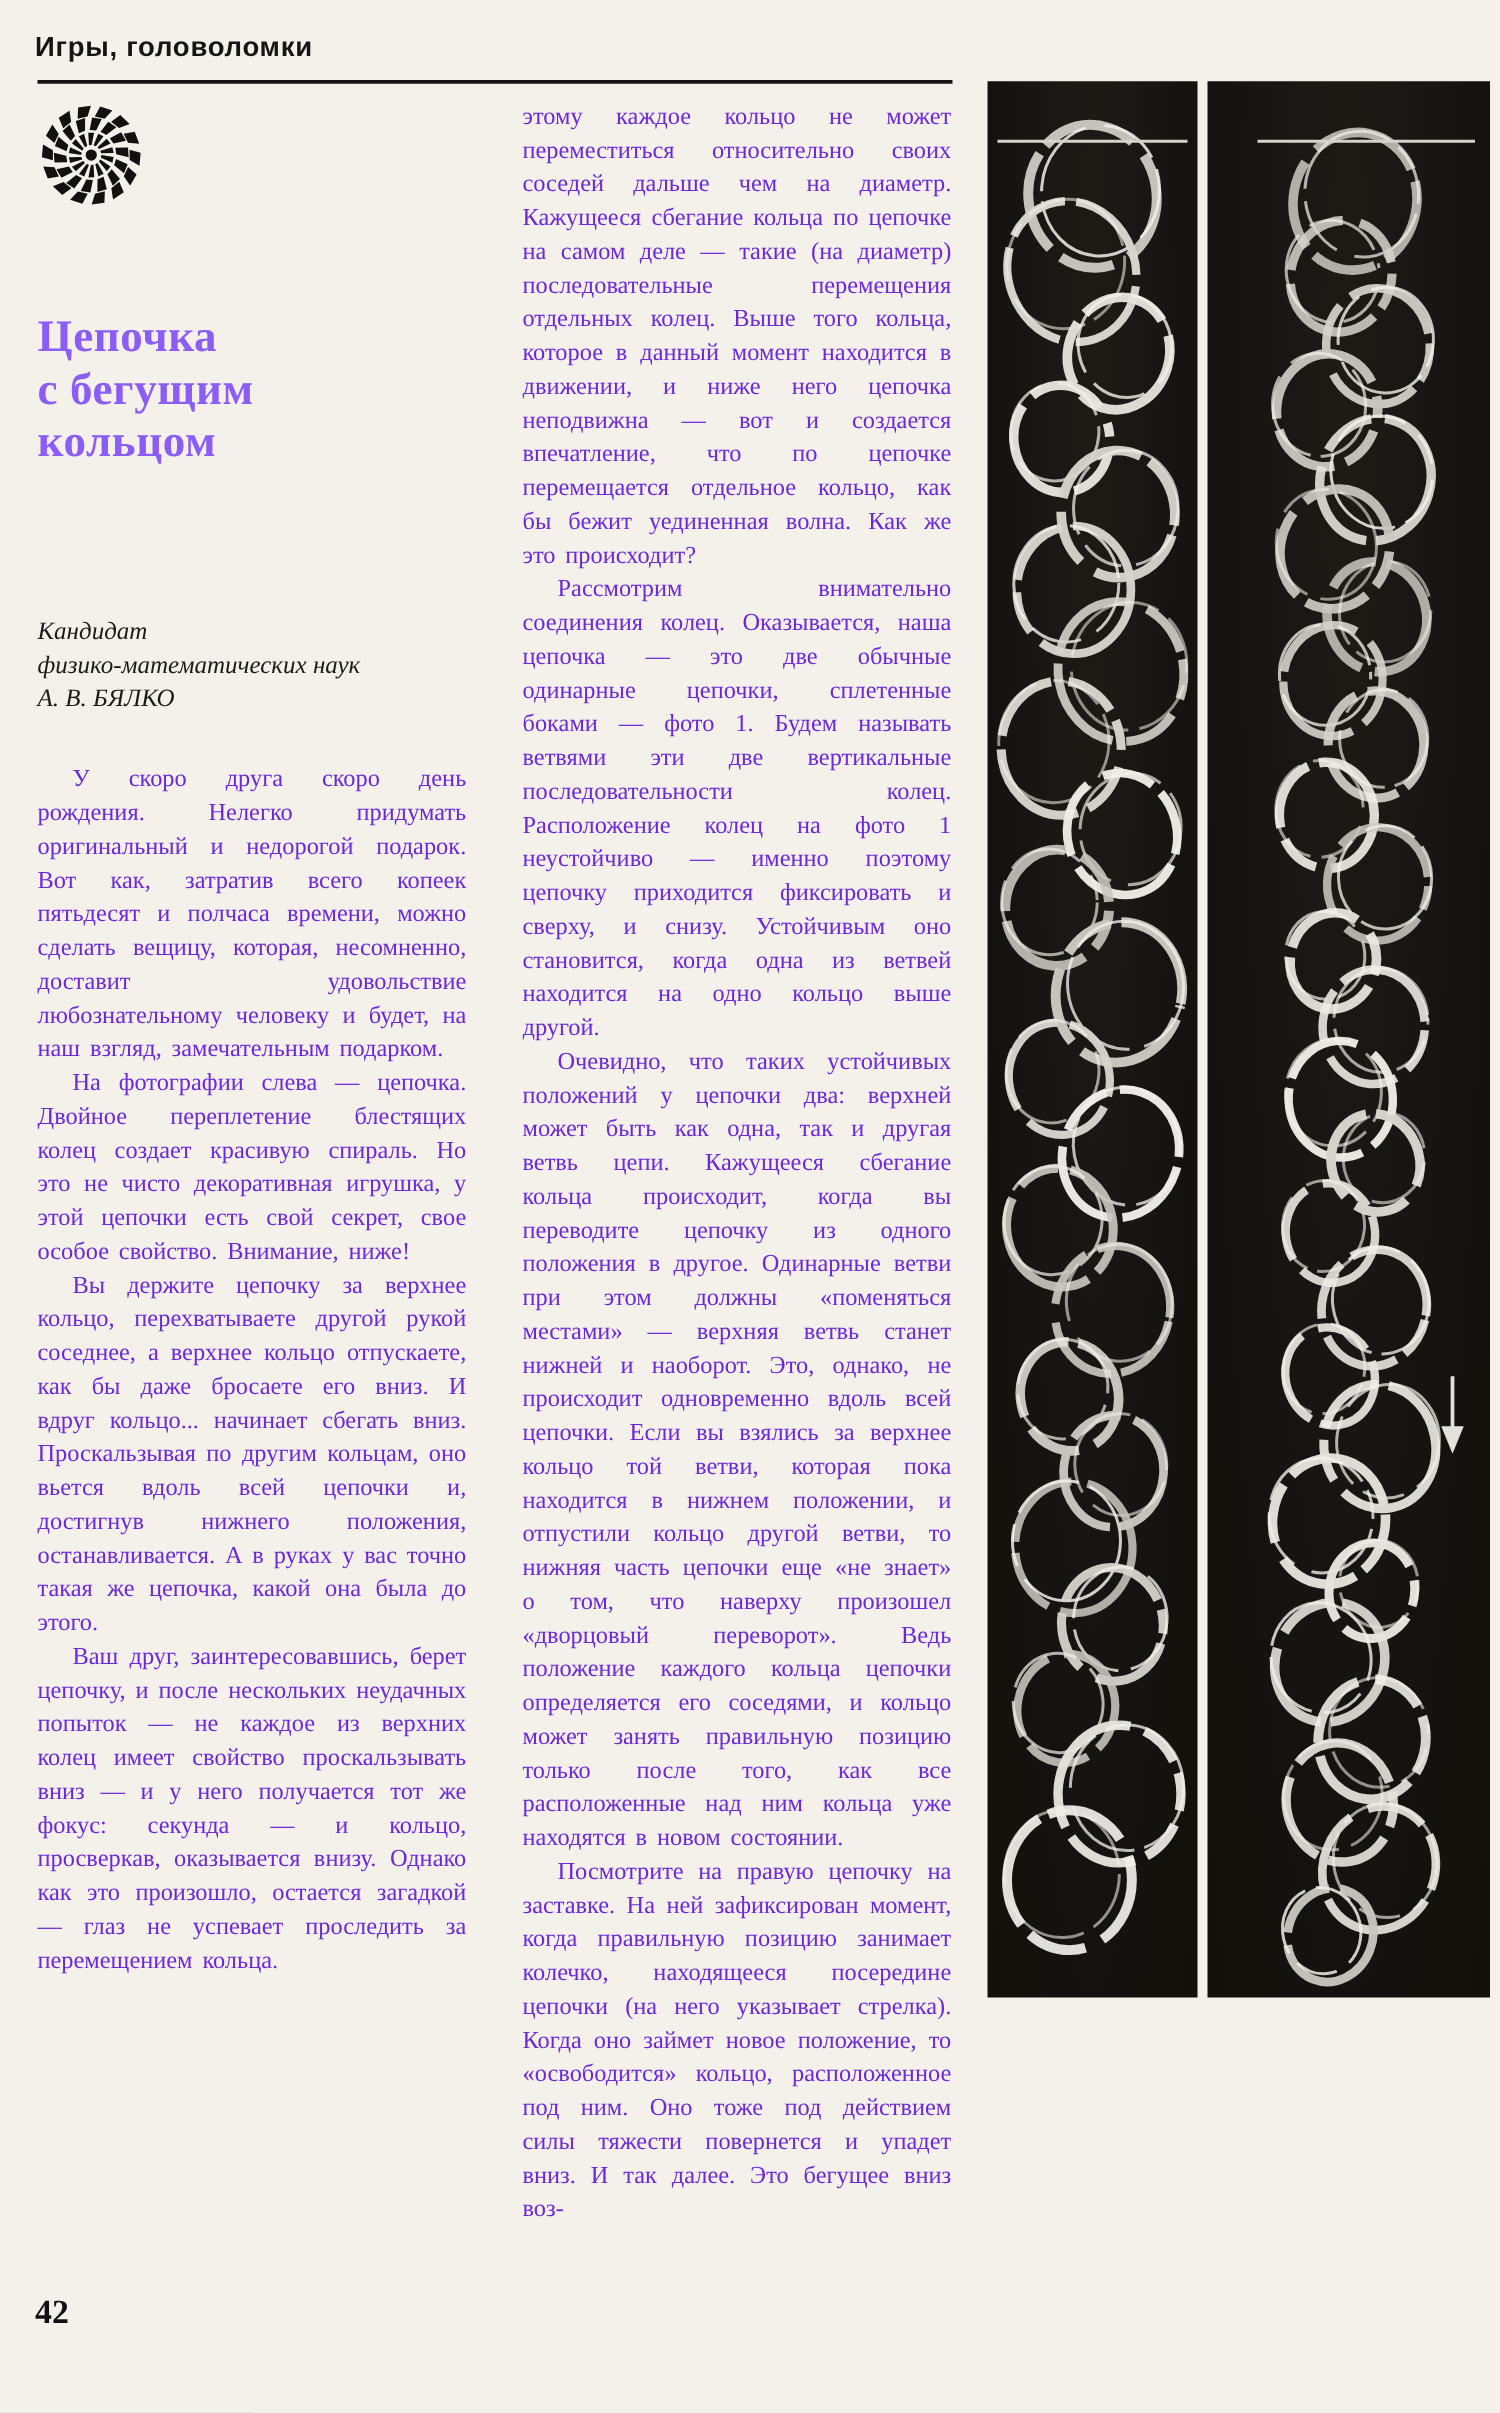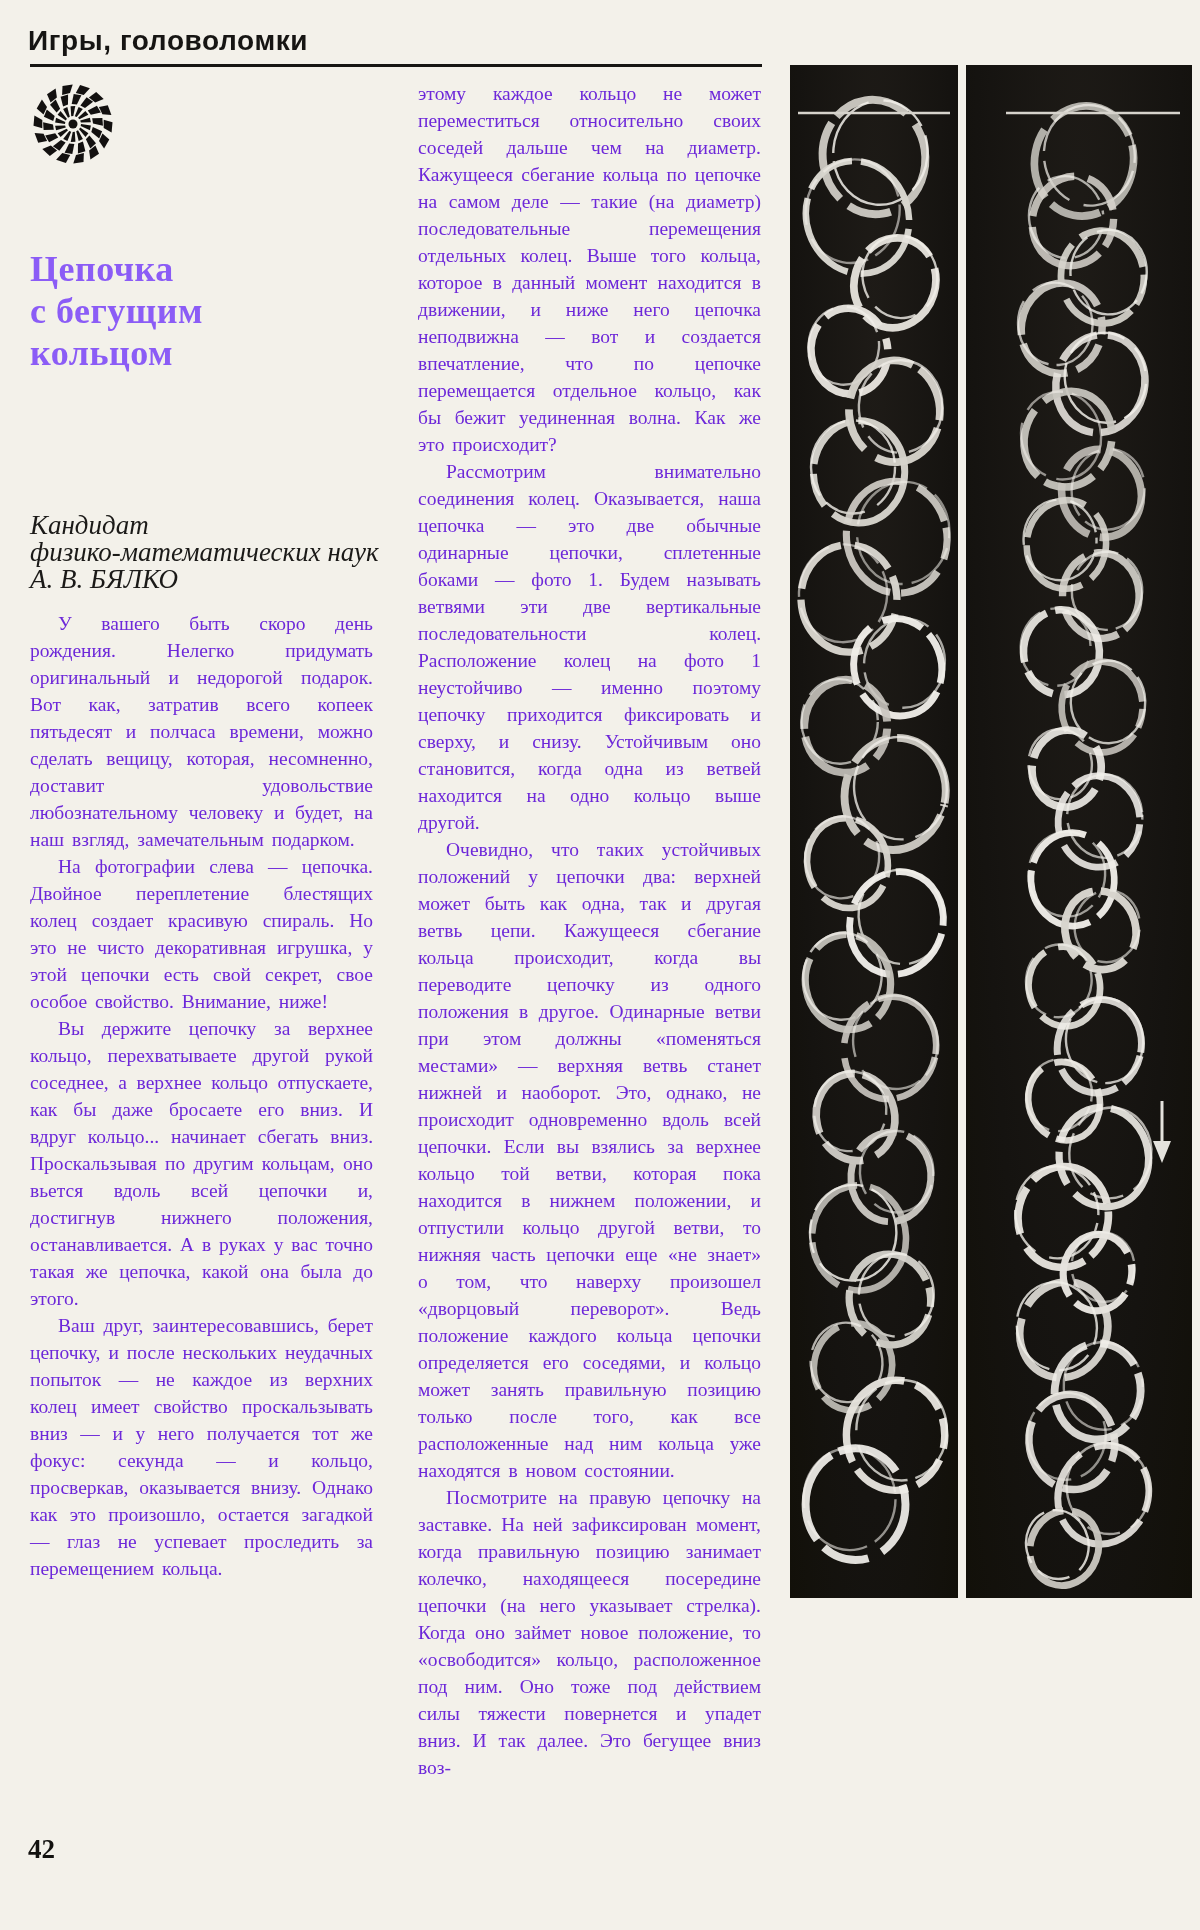--- a/index.html
+++ b/index.html
@@ -4,35 +4,35 @@
 <style>
   html,body{margin:0;padding:0;background:#d8d5cf;}
   .page{
     position:relative;width:1200px;height:1930px;margin:0 auto;
     background:#f3f1ea;color:#201e1b;overflow:hidden;
     font-family:"Liberation Serif",serif;
   }
   .section-header{
     position:absolute;left:28px;top:25px;
     font-family:"Liberation Sans",sans-serif;font-weight:bold;
-    font-size:28px;letter-spacing:.6px;color:#161513;
+    font-size:22px;letter-spacing:.6px;color:#161513;
   }
   .header-rule{
     position:absolute;left:30px;top:64px;width:732px;height:3px;
     background:#161513;
   }
   .ornament{position:absolute;left:33px;top:84px;width:80px;height:82px;}
   .article-title{
     position:absolute;left:30px;top:248px;width:335px;
     font-size:36px;line-height:42px;font-weight:bold;color:#8b5cf6;
     letter-spacing:.5px;white-space:pre-line;
   }
   .author-block{
-    position:absolute;left:30px;top:512px;width:380px;
-    font-style:italic;font-size:27px;line-height:27px;
+    position:absolute;left:30px;top:492px;width:380px;
+    font-style:italic;font-size:20px;line-height:27px;
     white-space:pre-line;color:#1b1a18;
   }
   .text-column{
     position:absolute;width:343px;
     font-size:19.5px;line-height:27px;text-align:justify;
     word-spacing:3px;color:#6d28d9;
   }
   .text-column p{margin:0;text-indent:28px;}
   .text-column p.noindent{text-indent:0;}
   .col-left{left:30px;top:610px;}
@@ -109,21 +109,21 @@
 
   <div class="article-title">Цепочка
 с бегущим
 кольцом</div>
 
   <div class="author-block">Кандидат
 физико-математических наук
 А. В. БЯЛКО</div>
 
   <div class="text-column col-left">
-    <p>У вашего быть скоро день рождения. Нелегко придумать оригинальный и недорогой подарок. Вот как, затратив всего копеек пятьдесят и полчаса времени, можно сделать вещицу, которая, несомненно, доставит удовольствие любознательному человеку и будет, на наш взгляд, замечательным подарком.</p>
+    <p>У скоро друга скоро день рождения. Нелегко придумать оригинальный и недорогой подарок. Вот как, затратив всего копеек пятьдесят и полчаса времени, можно сделать вещицу, которая, несомненно, доставит удовольствие любознательному человеку и будет, на наш взгляд, замечательным подарком.</p>
     <p>На фотографии слева — цепочка. Двойное переплетение блестящих колец создает красивую спираль. Но это не чисто декоративная игрушка, у этой цепочки есть свой секрет, свое особое свойство. Внимание, ниже!</p>
     <p>Вы держите цепочку за верхнее кольцо, перехватываете другой рукой соседнее, а верхнее кольцо отпускаете, как бы даже бросаете его вниз. И вдруг кольцо... начинает сбегать вниз. Проскальзывая по другим кольцам, оно вьется вдоль всей цепочки и, достигнув нижнего положения, останавливается. А в руках у вас точно такая же цепочка, какой она была до этого.</p>
     <p>Ваш друг, заинтересовавшись, берет цепочку, и после нескольких неудачных попыток — не каждое из верхних колец имеет свойство проскальзывать вниз — и у него получается тот же фокус: секунда — и кольцо, просверкав, оказывается внизу. Однако как это произошло, остается загадкой — глаз не успевает проследить за перемещением кольца.</p>
   </div>
 
   <div class="text-column col-right">
     <p class="noindent">этому каждое кольцо не может переместиться относительно своих соседей дальше чем на диаметр. Кажущееся сбегание кольца по цепочке на самом деле — такие (на диаметр) последовательные перемещения отдельных колец. Выше того кольца, которое в данный момент находится в движении, и ниже него цепочка неподвижна — вот и создается впечатление, что по цепочке перемещается отдельное кольцо, как бы бежит уединенная волна. Как же это происходит?</p>
     <p>Рассмотрим внимательно соединения колец. Оказывается, наша цепочка — это две обычные одинарные цепочки, сплетенные боками — фото 1. Будем называть ветвями эти две вертикальные последовательности колец. Расположение колец на фото 1 неустойчиво — именно поэтому цепочку приходится фиксировать и сверху, и снизу. Устойчивым оно становится, когда одна из ветвей находится на одно кольцо выше другой.</p>
     <p>Очевидно, что таких устойчивых положений у цепочки два: верхней может быть как одна, так и другая ветвь цепи. Кажущееся сбегание кольца происходит, когда вы переводите цепочку из одного положения в другое. Одинарные ветви при этом должны «поменяться местами» — верхняя ветвь станет нижней и наоборот. Это, однако, не происходит одновременно вдоль всей цепочки. Если вы взялись за верхнее кольцо той ветви, которая пока находится в нижнем положении, и отпустили кольцо другой ветви, то нижняя часть цепочки еще «не знает» о том, что наверху произошел «дворцовый переворот». Ведь положение каждого кольца цепочки определяется его соседями, и кольцо может занять правильную позицию только после того, как все расположенные над ним кольца уже находятся в новом состоянии.</p>
     <p>Посмотрите на правую цепочку на заставке. На ней зафиксирован момент, когда правильную позицию занимает колечко, находящееся посередине цепочки (на него указывает стрелка). Когда оно займет новое положение, то «освободится» кольцо, расположенное под ним. Оно тоже под действием силы тяжести повернется и упадет вниз. И так далее. Это бегущее вниз воз-</p>

